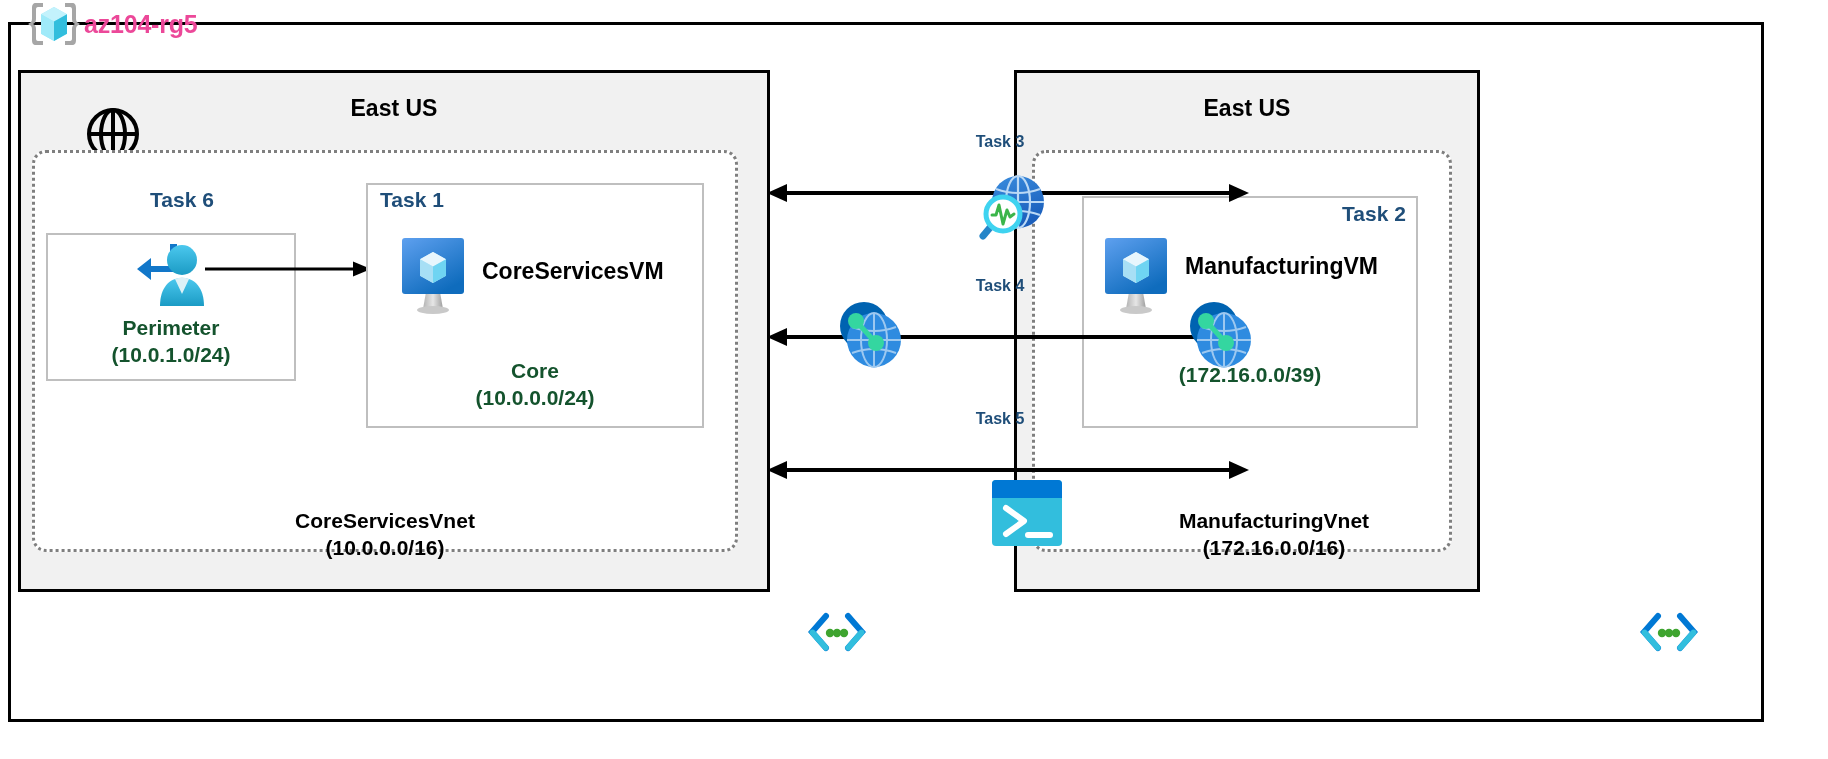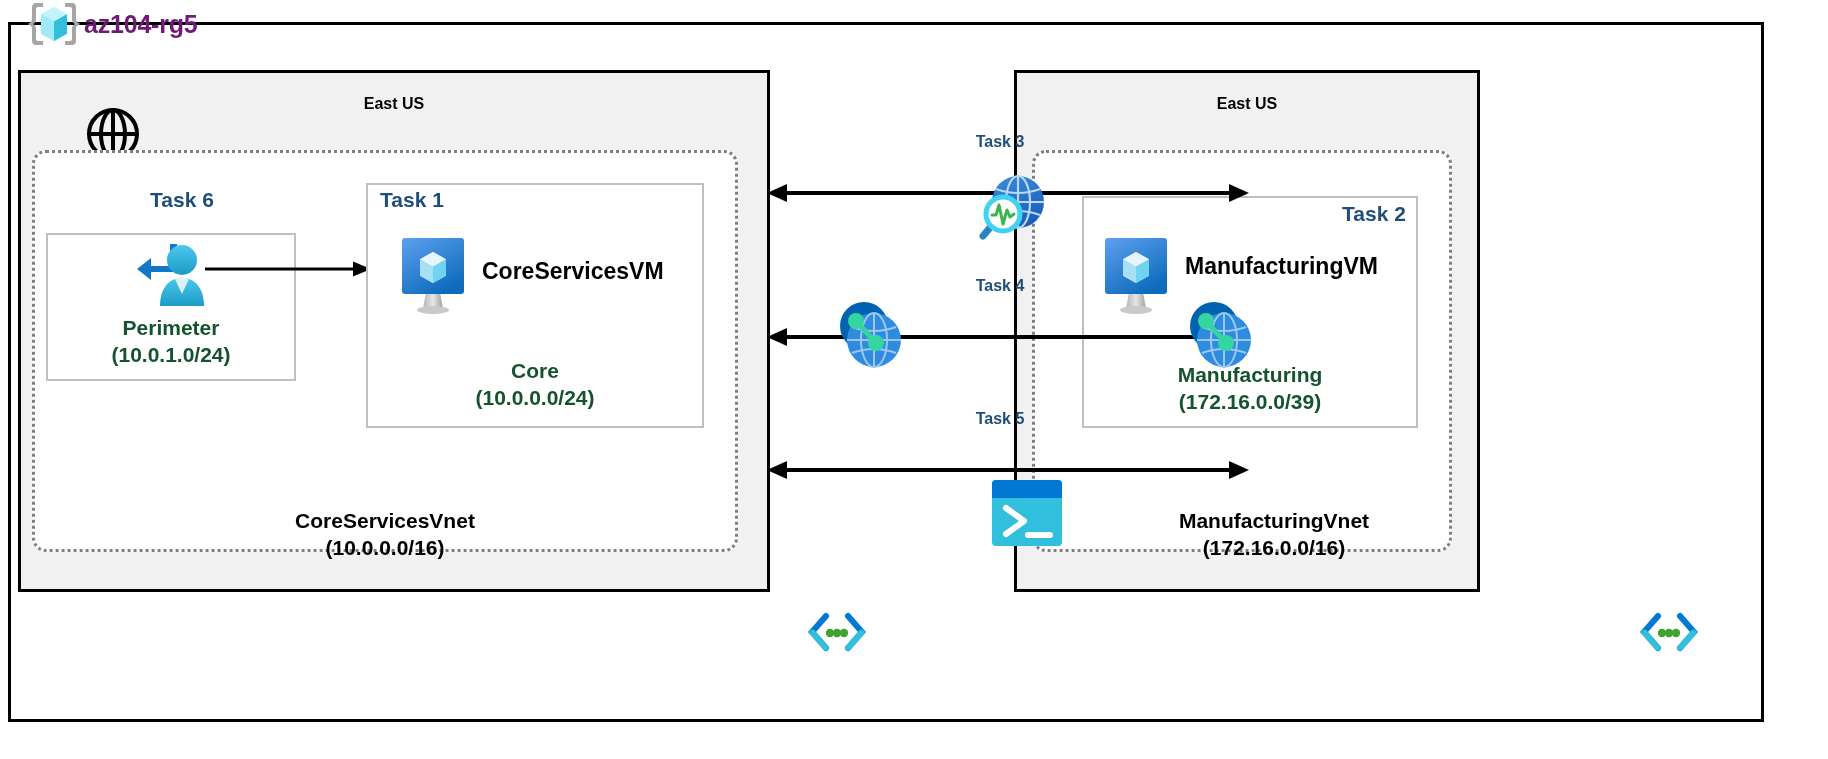--- a/index.html
+++ b/index.html
@@ -44,21 +44,21 @@
     left: 26px;
     top: 2px;
     height: 44px;
     display: flex;
     align-items: center;
     gap: 2px;
   }
   .rg-title-text {
     font-size: 25px;
     font-weight: bold;
-    color: #701a75;
+    color: #ec4899;
     letter-spacing: -0.2px;
     white-space: nowrap;
   }
 
   
   .rg-icon {
     position: relative;
     width: 56px;
     height: 48px;
     flex: 0 0 auto;
@@ -70,21 +70,21 @@
     background: #f1f1f1;
     border: 3px solid #000000;
     box-sizing: border-box;
   }
   .region-title {
     position: absolute;
     top: 22px;
     left: 0;
     right: 0;
     text-align: center;
-    font-size: 16px;
+    font-size: 23px;
     font-weight: bold;
     color: #000000;
   }
   .region-left  { left: 18px;   top: 70px; width: 752px; height: 522px; }
   .region-right { left: 1014px; top: 70px; width: 466px; height: 522px; }
 
   
   .vnet {
     position: absolute;
     background: #ffffff;
@@ -328,21 +328,20 @@
       <ellipse cx="33" cy="74" rx="16" ry="4" fill="#C9C9C9"></ellipse>
       <rect x="2" y="2" width="62" height="56" rx="3" fill="url(#gVm2)"></rect>
       <path d="M33 16 L46 23.2 L46 39.8 L33 47 L20 39.8 L20 23.2 Z" fill="#BEE8FA"></path>
       <path d="M33 16 L46 23.2 L33 30.5 L20 23.2 Z" fill="#E7F6FD"></path>
       <path d="M33 30.5 L46 23.2 L46 39.8 L33 47 Z" fill="#6FD4F2"></path>
       <path d="M33 30.5 L33 47 L20 39.8 L20 23.2 Z" fill="#A7DFF5"></path>
     </svg>
   </span>
   <div class="res-name" style="left:1185px; top:253px;">ManufacturingVM</div>
   <div class="subnet-caption" style="left:1082px; width:336px; top:362px;">
-    <div>Manufacturing</div>
     <div>(172.16.0.0/39)</div>
   </div>
 
   <div class="center-task" style="left:940px; top:133px; width:120px;">Task 3</div>
   <span class="ico" style="left:765px; top:178px;">
     <svg width="486" height="30" viewBox="0 0 486 30">
       <line x1="16" y1="15" x2="470" y2="15" stroke="#000" stroke-width="4"></line>
       <path d="M2 15 L22 6 L22 24 Z" fill="#000"></path>
       <path d="M484 15 L464 6 L464 24 Z" fill="#000"></path>
     </svg>

